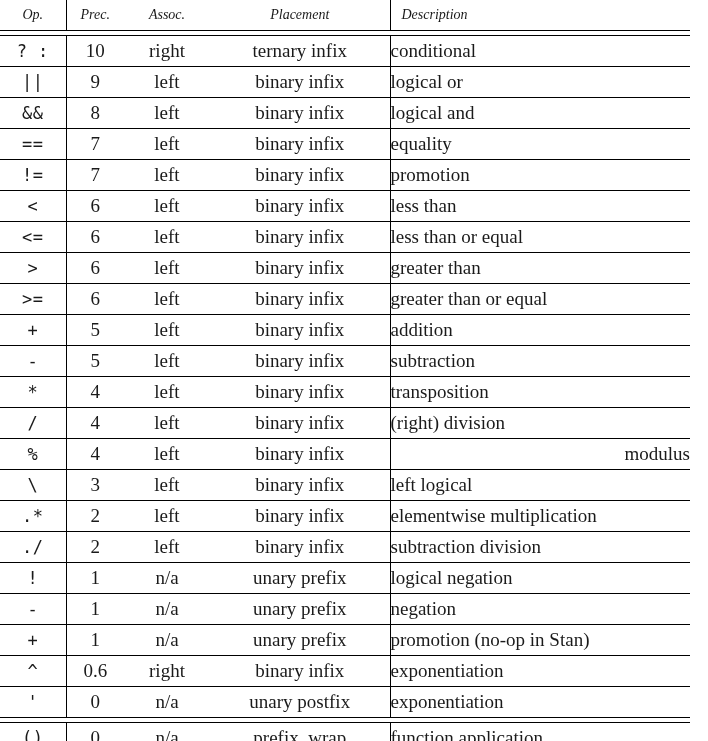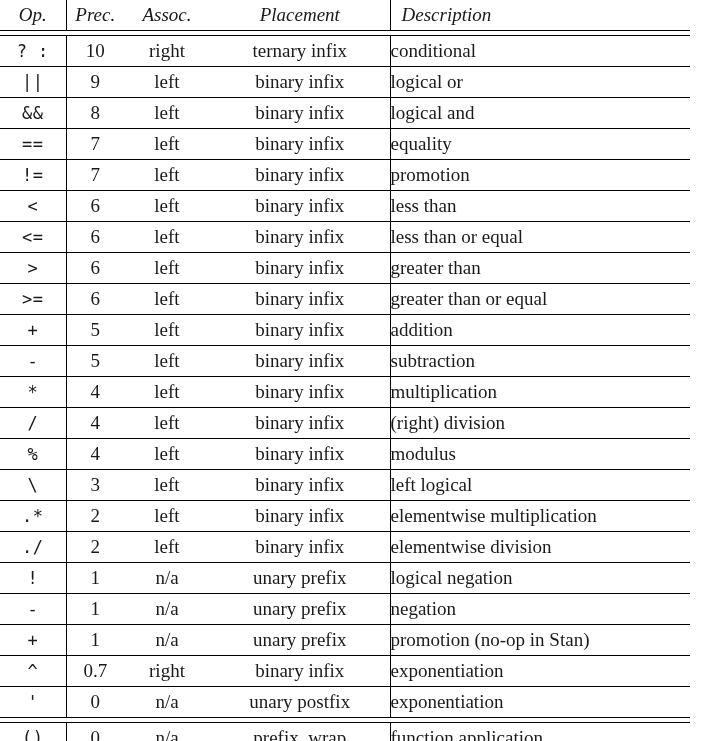--- a/index.html
+++ b/index.html
@@ -44,21 +44,21 @@
     line-height: 30px;
     vertical-align: middle;
     white-space: nowrap;
     overflow: hidden;
   }
 
   
   thead th {
     font-style: italic;
     font-weight: normal;
-    font-size: 19px;
+    font-size: 14px;
     text-align: center;
     height: 31px;
     line-height: 31px;
   }
   thead th.h-desc {
     text-align: left;
     padding-left: 11px;
   }
 
   
@@ -214,35 +214,35 @@
           <td class="desc" style="border-top: 0.9px solid rgb(0, 0, 0);">subtraction</td>
         </tr>
         <tr class="rule-single">
           <td colspan="5"></td>
         </tr>
         <tr class="row">
           <td class="op vr-right" style="border-top: none;">*</td>
           <td class="prec" style="border-top: none;">4</td>
           <td class="assoc" style="border-top: none;">left</td>
           <td class="place vr-right" style="border-top: none;">binary infix</td>
-          <td class="desc" style="border-top: none;">multiplication</td>
+          <td class="desc" style="border-top: none;">transposition</td>
         </tr>
         <tr class="row">
           <td class="op vr-right" style="border-top: 0.9px solid rgb(0, 0, 0);">/</td>
           <td class="prec" style="border-top: 0.9px solid rgb(0, 0, 0);">4</td>
           <td class="assoc" style="border-top: 0.9px solid rgb(0, 0, 0);">left</td>
           <td class="place vr-right" style="border-top: 0.9px solid rgb(0, 0, 0);">binary infix</td>
           <td class="desc" style="border-top: 0.9px solid rgb(0, 0, 0);">(right) division</td>
         </tr>
         <tr class="row">
           <td class="op vr-right" style="border-top: 0.9px solid rgb(0, 0, 0);">%</td>
           <td class="prec" style="border-top: 0.9px solid rgb(0, 0, 0);">4</td>
           <td class="assoc" style="border-top: 0.9px solid rgb(0, 0, 0);">left</td>
           <td class="place vr-right" style="border-top: 0.9px solid rgb(0, 0, 0);">binary infix</td>
-          <td class="desc" style="border-top: 0.9px solid rgb(0, 0, 0);">modulus</td>
+          <td class="desc" style="border-top: 0.9px solid rgb(0, 0, 0); text-align: right;">modulus</td>
         </tr>
         <tr class="rule-single">
           <td colspan="5"></td>
         </tr>
         <tr class="row">
           <td class="op vr-right" style="border-top: none;">\</td>
           <td class="prec" style="border-top: none;">3</td>
           <td class="assoc" style="border-top: none;">left</td>
           <td class="place vr-right" style="border-top: none;">binary infix</td>
           <td class="desc" style="border-top: none;">left logical</td>
@@ -255,21 +255,21 @@
           <td class="prec" style="border-top: none;">2</td>
           <td class="assoc" style="border-top: none;">left</td>
           <td class="place vr-right" style="border-top: none;">binary infix</td>
           <td class="desc" style="border-top: none;">elementwise multiplication</td>
         </tr>
         <tr class="row">
           <td class="op vr-right" style="border-top: 0.9px solid rgb(0, 0, 0);">./</td>
           <td class="prec" style="border-top: 0.9px solid rgb(0, 0, 0);">2</td>
           <td class="assoc" style="border-top: 0.9px solid rgb(0, 0, 0);">left</td>
           <td class="place vr-right" style="border-top: 0.9px solid rgb(0, 0, 0);">binary infix</td>
-          <td class="desc" style="border-top: 0.9px solid rgb(0, 0, 0);">elementwise division</td>
+          <td class="desc" style="border-top: 0.9px solid rgb(0, 0, 0);">subtraction division</td>
         </tr>
         <tr class="rule-single">
           <td colspan="5"></td>
         </tr>
         <tr class="row">
           <td class="op vr-right" style="border-top: none;">!</td>
           <td class="prec" style="border-top: none;">1</td>
           <td class="assoc" style="border-top: none;">n/a</td>
           <td class="place vr-right" style="border-top: none;">unary prefix</td>
           <td class="desc" style="border-top: none;">logical negation</td>
@@ -286,21 +286,21 @@
           <td class="prec" style="border-top: 0.9px solid rgb(0, 0, 0);">1</td>
           <td class="assoc" style="border-top: 0.9px solid rgb(0, 0, 0);">n/a</td>
           <td class="place vr-right" style="border-top: 0.9px solid rgb(0, 0, 0);">unary prefix</td>
           <td class="desc" style="border-top: 0.9px solid rgb(0, 0, 0);">promotion (no-op in Stan)</td>
         </tr>
         <tr class="rule-single">
           <td colspan="5"></td>
         </tr>
         <tr class="row">
           <td class="op vr-right" style="border-top: none;">^</td>
-          <td class="prec" style="border-top: none;">0.7</td>
+          <td class="prec" style="border-top: none;">0.6</td>
           <td class="assoc" style="border-top: none;">right</td>
           <td class="place vr-right" style="border-top: none;">binary infix</td>
           <td class="desc" style="border-top: none;">exponentiation</td>
         </tr>
         <tr class="rule-single">
           <td colspan="5"></td>
         </tr>
         <tr class="row">
           <td class="op vr-right" style="border-top: none;">'</td>
           <td class="prec" style="border-top: none;">0</td>

